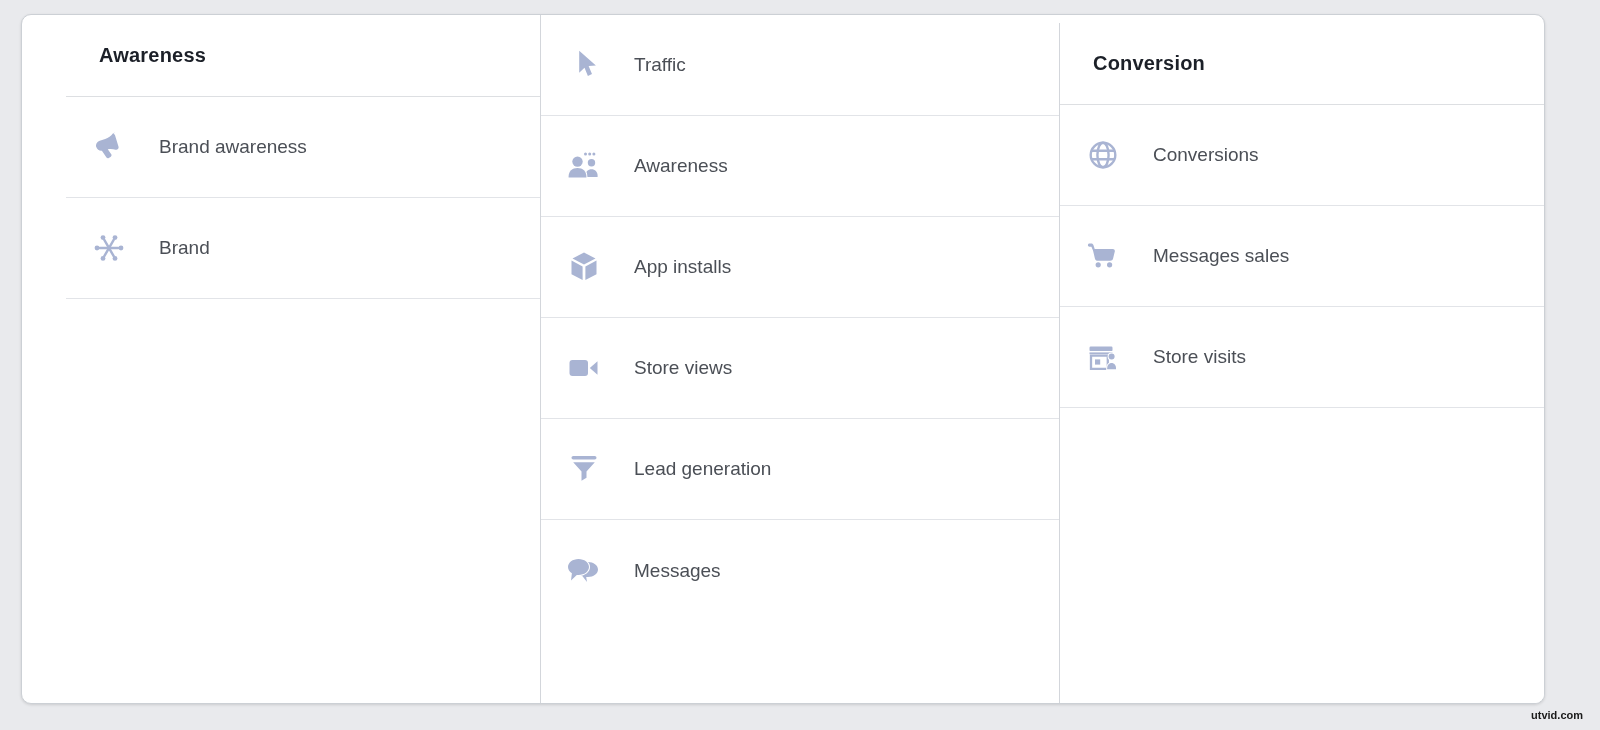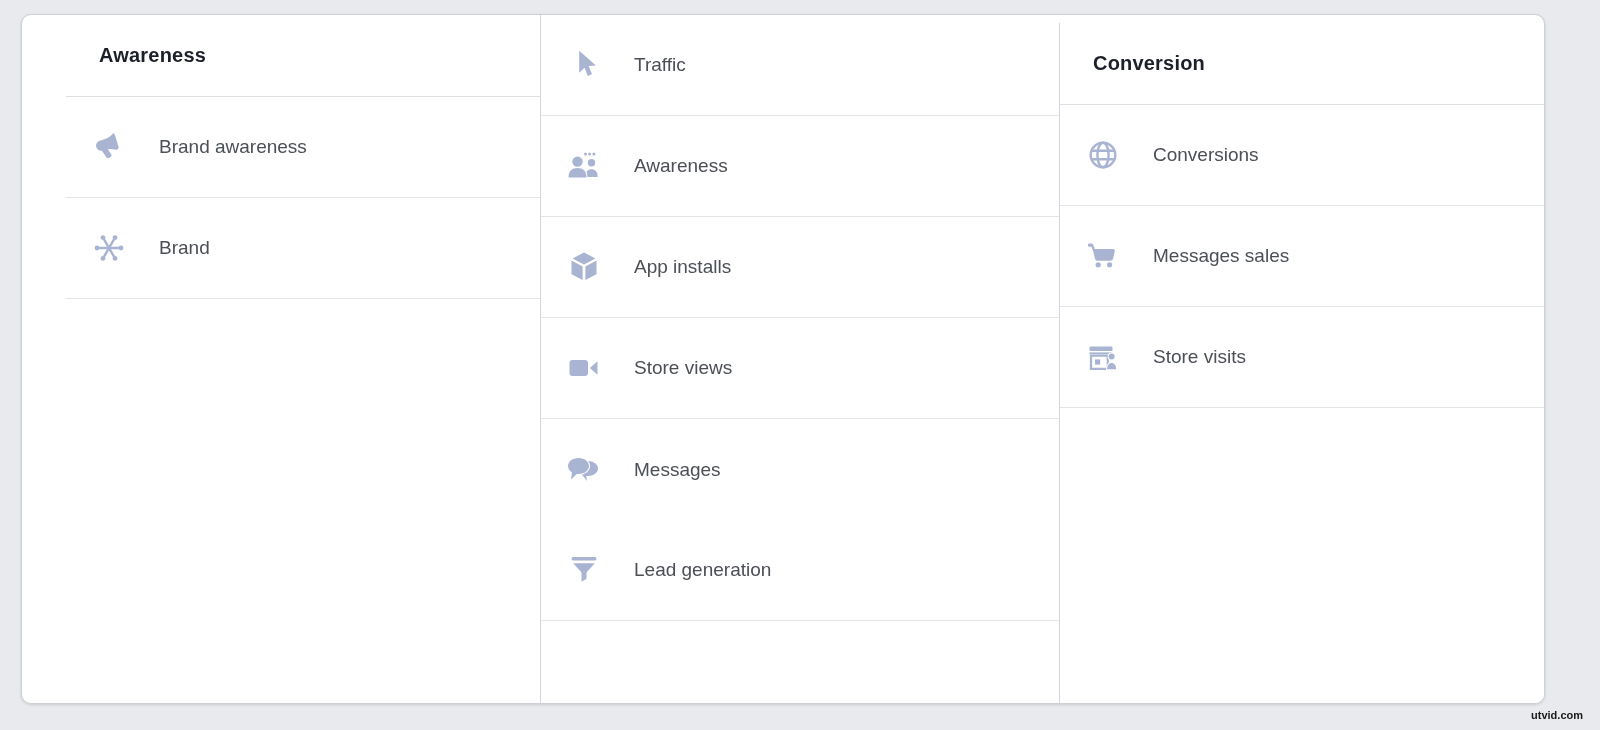--- a/index.html
+++ b/index.html
@@ -150,42 +150,42 @@
         <svg viewBox="0 0 36 36" aria-hidden="true">
           <g fill="currentColor">
             <rect x="3.5" y="10" width="18.5" height="16" rx="3"></rect>
             <polygon points="23.8,18 31.5,11.2 31.5,24.8"></polygon>
           </g>
         </svg>
       </span>
       <span class="label">Store views</span>
     </div>
 
+    <div class="cell item">
+      <span class="icon">
+        <svg viewBox="0 0 36 36" aria-hidden="true">
+          <g fill="currentColor">
+            <rect x="5.5" y="5" width="25" height="3.6" rx="1.8"></rect>
+            <path d="M7.2 11.2h21.6l-8.3 9.3v6.3l-5 3v-9.3z"></path>
+          </g>
+        </svg>
+      </span>
+      <span class="label">Lead generation</span>
+    </div>
+
     <div class="cell item no-border">
       <span class="icon">
         <svg viewBox="0 0 36 36" aria-hidden="true">
           <g fill="currentColor">
             <path d="M22 9c5.5 0 10 3.4 10 7.5S27.5 24 22 24c-.6 0-1.2 0-1.8-.1L21 29l-4.5-5.8c-2.7-1.3-4.5-3.8-4.5-6.7C12 12.4 16.5 9 22 9z"></path>
             <path d="M12.5 6C6.7 6 2 9.6 2 14c0 2.5 1.5 4.8 3.9 6.2L5 27.5l5.8-5.6c.6.1 1.1.1 1.7.1 5.8 0 10.5-3.6 10.5-8s-4.7-8-10.5-8z" stroke="#ffffff" stroke-width="2" paint-order="stroke"></path>
           </g>
         </svg>
       </span>
       <span class="label">Messages</span>
-    </div>
-
-    <div class="cell item">
-      <span class="icon">
-        <svg viewBox="0 0 36 36" aria-hidden="true">
-          <g fill="currentColor">
-            <rect x="5.5" y="5" width="25" height="3.6" rx="1.8"></rect>
-            <path d="M7.2 11.2h21.6l-8.3 9.3v6.3l-5 3v-9.3z"></path>
-          </g>
-        </svg>
-      </span>
-      <span class="label">Lead generation</span>
     </div>
   </div>
 
   <div class="col col-conversion">
     <div class="cell header">
       <span>Conversion</span>
     </div>
 
     <div class="cell item">
       <span class="icon">

